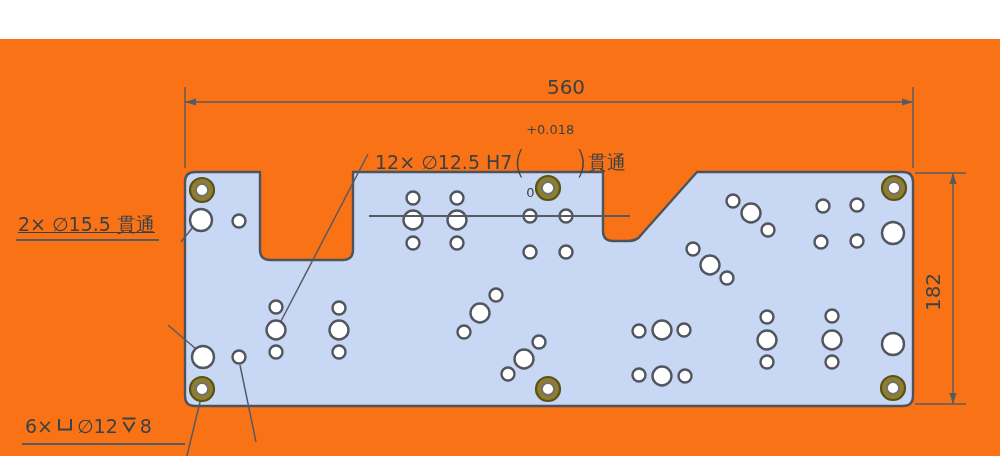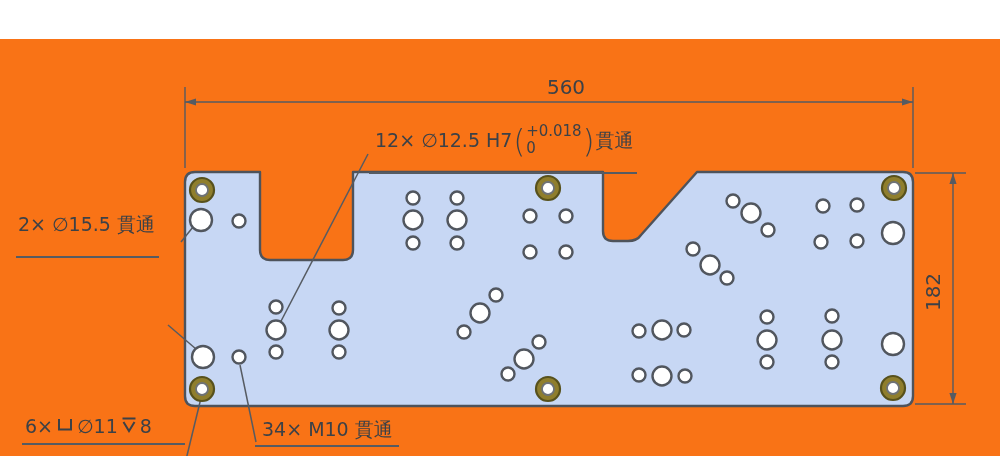--- a/index.html
+++ b/index.html
@@ -4,22 +4,22 @@
 <style>
   html,body{margin:0;padding:0;background:#ffffff;}
   .canvas{position:relative;width:1000px;height:456px;background:#f97316;overflow:hidden;
           font-family:"DejaVu Sans","Liberation Sans",sans-serif;margin-top:39px;}
   #drawing{position:absolute;left:0;top:0;}
   .ann{position:absolute;font-size:19px;color:#3c4147;white-space:nowrap;
        border-bottom:2px solid #565b62;line-height:1.3;}
   .dim-label{position:absolute;font-size:20px;color:#3c4147;text-align:center;white-space:nowrap;}
   .flexrow{display:flex;align-items:center;}
   .paren{font-size:30px;font-weight:200;line-height:0.9;transform:scaleY(1.05);padding:0 1px;}
-  .tolstack{display:flex;flex-direction:column;justify-content:center;font-size:15px;
-            line-height:1.15;text-align:left;}
+  .tolstack{display:flex;flex-direction:column;justify-content:center;font-size:13px;
+            line-height:1.15;text-align:left;gap:48px;}
   .sym{display:inline-block;vertical-align:-2px;margin:0 3px;}
   .cbore-block{padding:0 6px 3px 3px;width:154px;}
   .cbore-block .row{display:flex;align-items:center;height:27px;}
   #dim-height{transform:rotate(-90deg);}
 </style>
 </head>
 <body>
 
 <div class="canvas">
 
@@ -112,37 +112,36 @@
     <span>12× ∅12.5 H7</span>
     <span class="paren">(</span>
     <span class="tolstack">
       <span>+0.018</span>
       <span>0</span>
     </span>
     <span class="paren">)</span>
     <span>貫通</span>
   </div>
 
-  <div class="ann" style="left:16px;top:173px;padding:0 4px 19px 2px;">2× ∅15.5 貫通</div>
+  <div class="ann" style="left:16px;top:173px;padding:0 4px 2px 2px;text-decoration:underline;">2× ∅15.5 貫通</div>
 
 
   <div class="ann cbore-block" style="left:22px;top:374px;">
     <div class="row">
       <span>6×</span>
       <span class="sym">
         <svg width="18" height="16" viewBox="0 0 18 16">
           <path d="M3 2 V12.5 H15 V2" fill="none" stroke="#3c4147" stroke-width="2"></path>
         </svg>
       </span>
-      <span>∅11</span>
+      <span>∅12</span>
       <span class="sym">
         <svg width="16" height="17" viewBox="0 0 16 17">
           <path d="M1.5 2.5 H14.5" fill="none" stroke="#3c4147" stroke-width="2"></path>
           <path d="M2.5 6 L8 15 L13.5 6" fill="none" stroke="#3c4147" stroke-width="2"></path>
         </svg>
       </span>
       <span>8</span>
     </div>
   </div>
 
-  <div class="ann" style="left:255px;top:378px;padding:0 6px 3px 7px;">34× M10 貫通</div>
 
 </div>
 
 </body></html>

